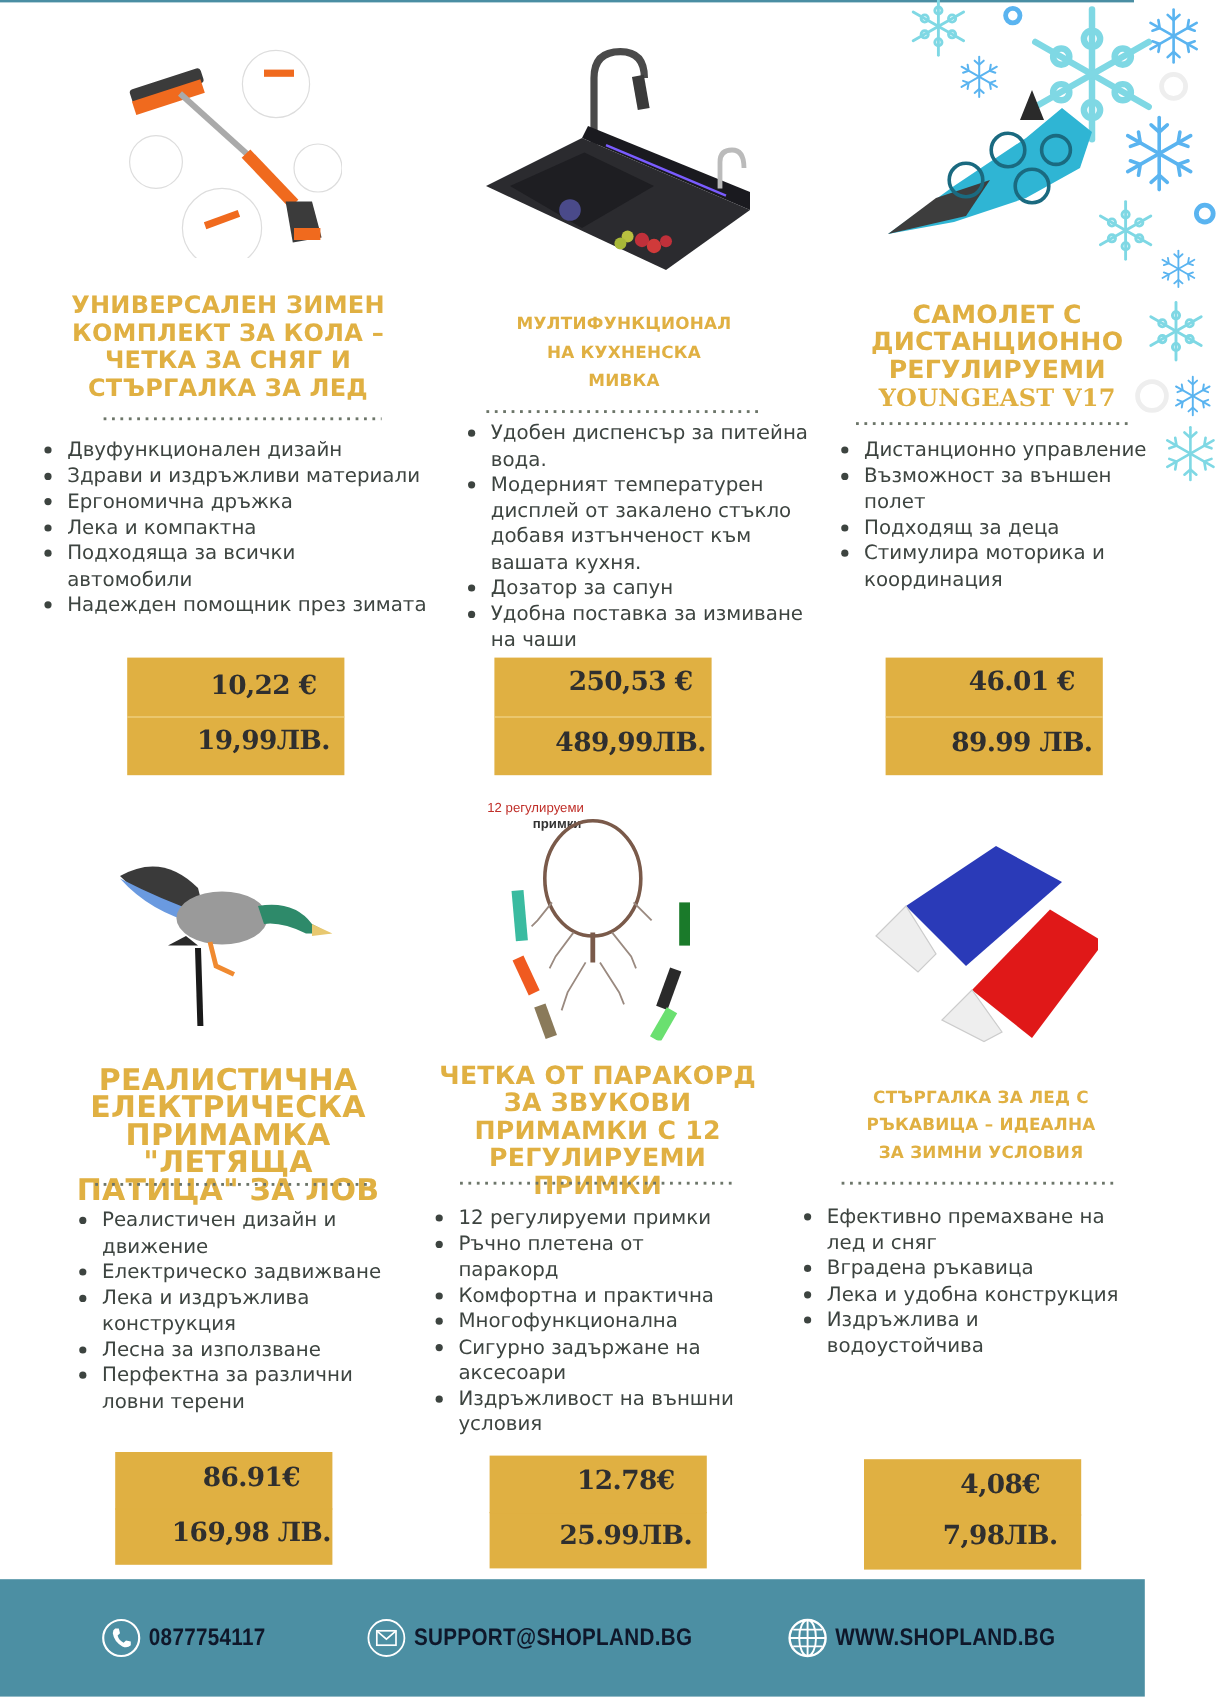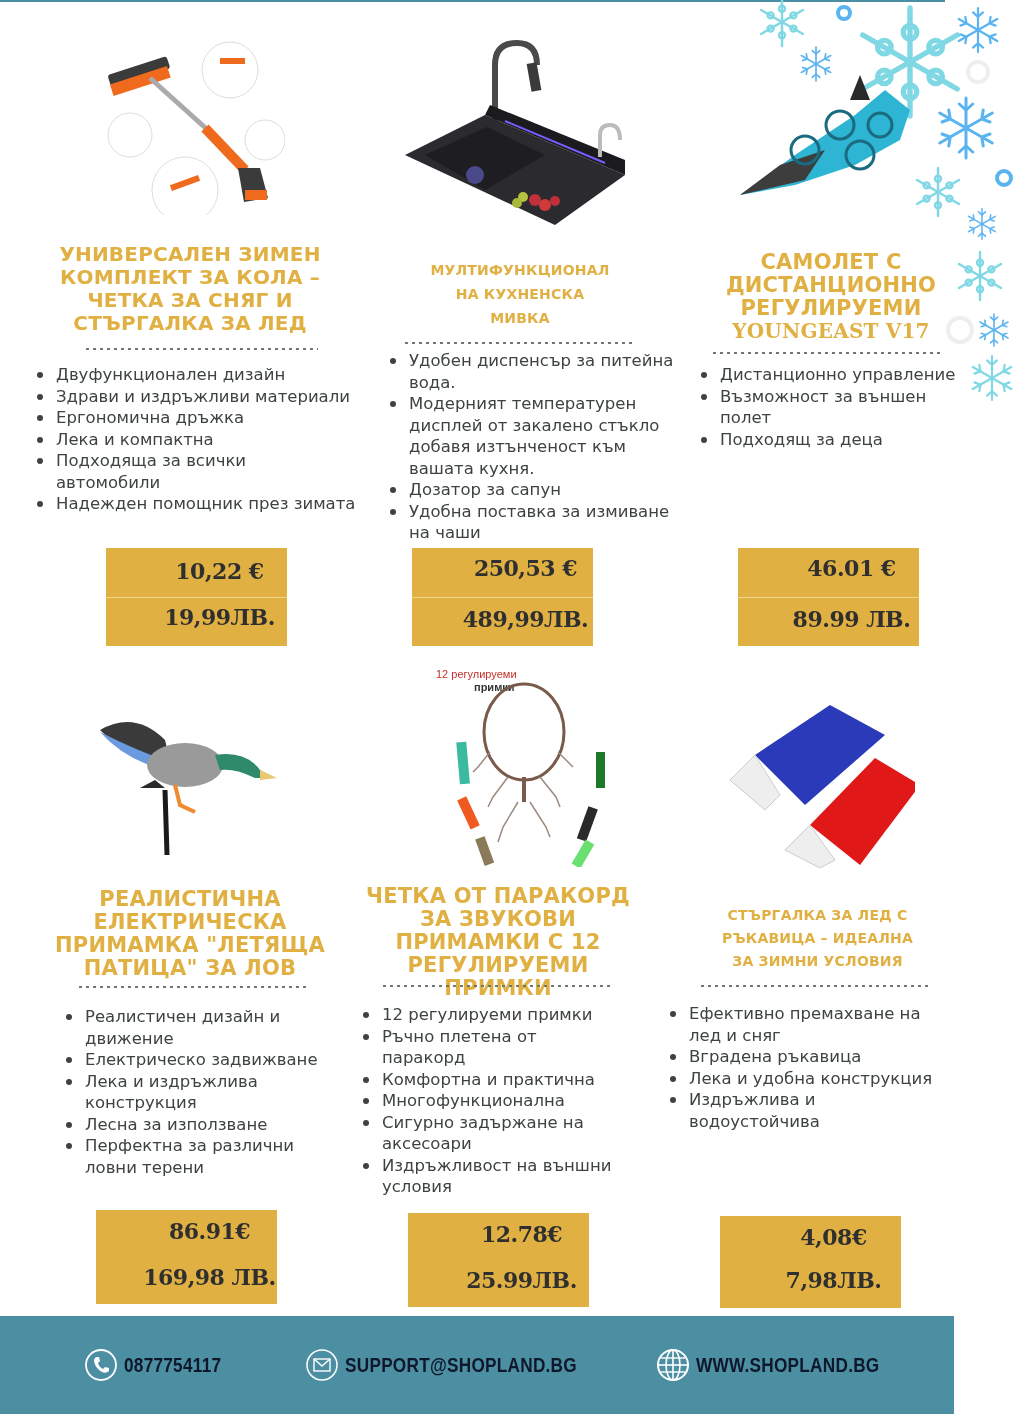--- a/index.html
+++ b/index.html
@@ -184,40 +184,41 @@
     <div>САМОЛЕТ С</div>
     <div>ДИСТАНЦИОННО</div>
     <div>РЕГУЛИРУЕМИ</div>
     <div style="font-family:'DejaVu Serif',serif;font-size:20px">YOUNGEAST V17</div>
   </div>
   <div class="dots" style="left:711px;top:351px;width:232px"></div>
   <ul class="feat" style="left:696px;top:364px;width:300px">
     <li>Дистанционно управление</li>
     <li style="width:250px">Възможност за външен полет</li>
     <li>Подходящ за деца</li>
+    <li style="width:250px">Стимулира моторика и координация</li>
   </ul>
   <div class="price" style="left:738px;top:548px;width:181px;height:98px">
     <div class="eur" style="top:7px">46.01 €</div>
     <div class="sep" style="top:49px"></div>
     <div class="bgn" style="top:58px">89.99 ЛВ.</div>
   </div>
 </div>
 
 <div class="card">
   <svg class="img" style="left:95px;top:710px;width:185px;height:150px" viewBox="0 0 185 150">
     <path d="M5 20 Q40 0 70 30 L75 50 Q40 55 5 20 Z" fill="#3a3a3a"></path>
     <path d="M5 22 Q40 40 75 52 L70 60 Q30 50 5 22 Z" fill="#6a9ae0"></path>
     <ellipse cx="90" cy="55" rx="38" ry="22" fill="#9a9a9a"></ellipse>
     <path d="M120 45 Q150 40 165 60 L180 68 L160 68 Q140 58 125 60 Z" fill="#2e8a6a"></path>
     <path d="M165 60 L182 68 L165 70 Z" fill="#e8c870"></path>
     <path d="M60 70 L45 78 L70 78 Z" fill="#2a2a2a"></path>
     <path d="M80 75 L85 95 L100 102" fill="none" stroke="#f08a30" stroke-width="4"></path>
     <line x1="70" y1="80" x2="72" y2="145" stroke="#1a1a1a" stroke-width="5"></line>
   </svg>
-  <div class="title" style="left:50px;top:888px;width:280px;font-size:21px;line-height:23px">
+  <div class="title" style="left:50px;top:888px;width:280px;font-size:25px;line-height:23px">
     <div>РЕАЛИСТИЧНА</div>
     <div>ЕЛЕКТРИЧЕСКА</div>
     <div>ПРИМАМКА "ЛЕТЯЩА</div>
     <div>ПАТИЦА" ЗА ЛОВ</div>
   </div>
   <div class="dots" style="left:77px;top:985px;width:232px"></div>
   <ul class="feat" style="left:61px;top:1006px;width:280px">
     <li style="width:230px">Реалистичен дизайн и движение</li>
     <li>Електрическо задвижване</li>
     <li style="width:230px">Лека и издръжлива конструкция</li>
@@ -225,21 +226,21 @@
     <li style="width:250px">Перфектна за различни ловни терени</li>
   </ul>
   <div class="price" style="left:96px;top:1210px;width:181px;height:94px">
     <div class="eur" style="top:8px">86.91€</div>
     <div class="sep" style="top:47px;background:#e0b042"></div>
     <div class="bgn" style="top:54px">169,98 ЛВ.</div>
   </div>
 </div>
 
 <div class="card">
-  <div class="img" style="left:418px;top:662px;width:210px;height:205px">
+  <div class="img" style="left:388px;top:662px;width:210px;height:205px">
     <div style="position:absolute;left:18px;top:6px;font-size:11px;line-height:13px;font-family:'Liberation Sans',sans-serif">
       <div style="color:#c0302a">12 регулируеми</div>
       <div style="color:#333;padding-left:38px;font-weight:bold">примки</div>
     </div>
     <svg style="position:absolute;left:0;top:0" width="210" height="205" viewBox="0 0 210 205">
       <ellipse cx="106" cy="70" rx="40" ry="48" fill="none" stroke="#7a5a4a" stroke-width="3"></ellipse>
       <line x1="106" y1="115" x2="106" y2="140" stroke="#7a5a4a" stroke-width="4"></line>
       <g stroke="#9a8a80" stroke-width="1.5" fill="none">
         <path d="M72 90 L60 105 L55 110"></path>
           <path d="M140 90 L150 100 L155 105"></path>

